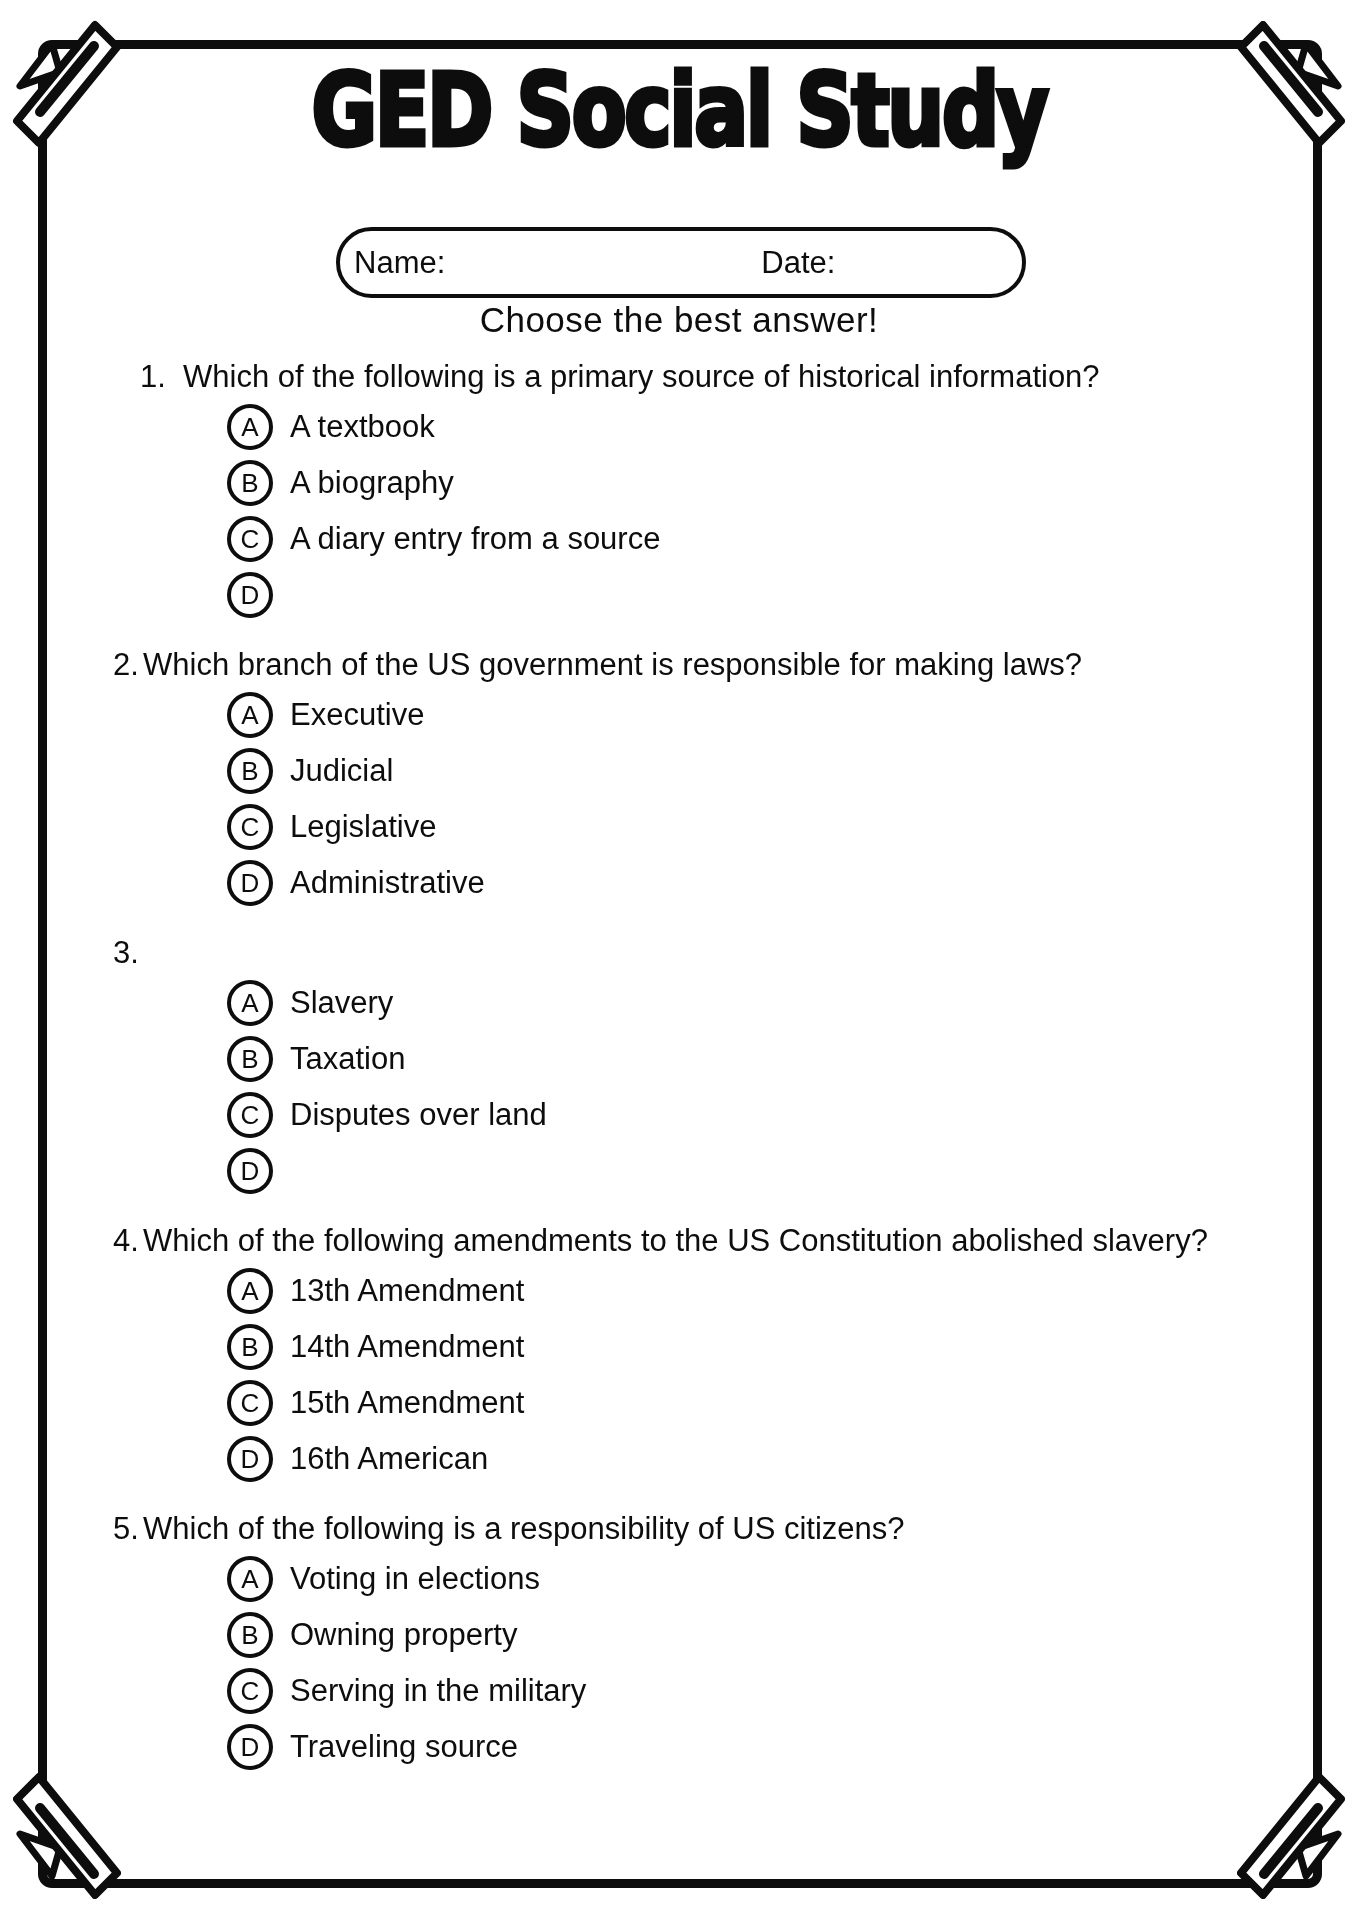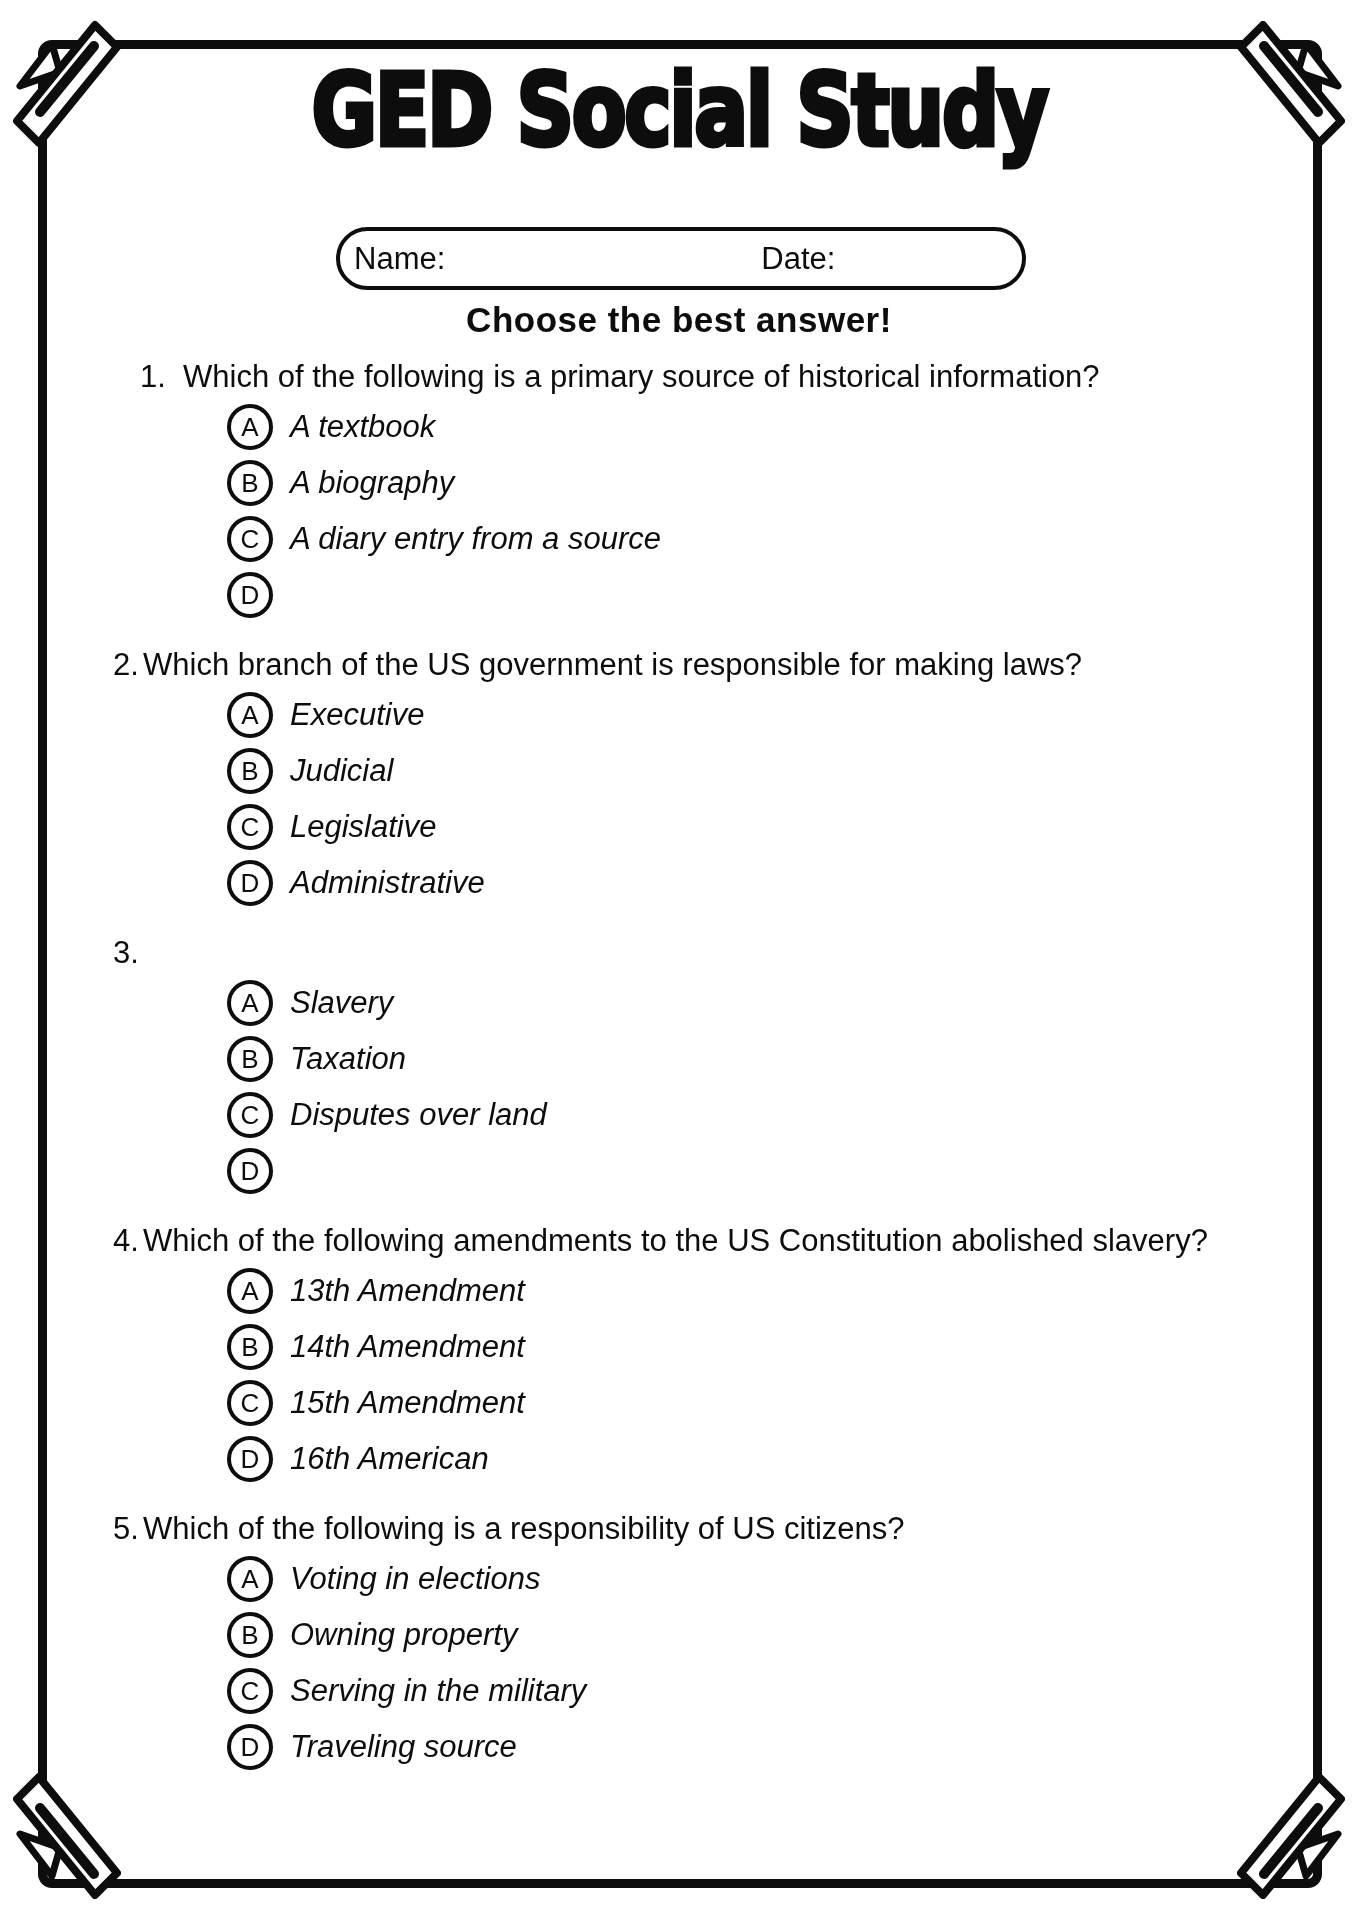--- a/index.html
+++ b/index.html
@@ -25,50 +25,50 @@
   
   .title {
     position:absolute; top:52px; left:0; right:0; text-align:center;
     font-family:"DejaVu Sans", sans-serif; font-weight:bold;
     font-size:100px; letter-spacing:-3px; white-space:nowrap;
     -webkit-text-stroke:5px var(--ink);
     transform:scaleX(0.80); transform-origin:50% 50%;
   }
   
   .namebox {
-    position:absolute; left:336px; top:227px; width:690px; height:63px;
+    position:absolute; left:336px; top:227px; width:690px; height:71px;
     border:4px solid var(--ink); border-radius:40px;
     display:flex; align-items:center; font-size:31px; padding:0 20px 0 14px;
   }
   .namebox .label { flex:none; }
   .field-blank { align-self:stretch; }
   .field-blank.name { width:316px; }
   .field-blank.date { flex:1; }
   
   .instruction {
     position:absolute; top:300px; left:0; right:0; text-align:center;
-    font-size:35px; font-weight:bold; letter-spacing:0.5px;
+    font-size:35px; font-weight:normal; letter-spacing:0.5px;
   }
   
   .quiz { position:absolute; top:335px; left:0; right:0; }
   .q-text {
     display:flex; margin-top:20px; line-height:44px;
     font-size:31px; padding-left:113px; padding-right:120px;
   }
   .question:first-child .q-text { padding-left:140px; }
   .q-num { flex:none; width:30px; }
   .question:first-child .q-num { width:43px; }
   .q-body { flex:1; }
   .option { display:flex; align-items:center; height:56px; padding-left:227px; }
   .bubble {
     flex:none; width:46px; height:46px; border:4px solid var(--ink);
     border-radius:50%; display:flex; align-items:center; justify-content:center;
     font-size:26px; line-height:1; background:var(--paper); cursor:pointer;
   }
-  .opt-text { margin-left:17px; font-size:31px;font-style:italic; }
+  .opt-text { margin-left:17px; font-size:31px; }
 </style>
 </head>
 <body>
 
 <div class="sheet">
 
   <div class="frame"></div>
 
   <div class="corner tl">
     <svg viewBox="0 0 150 150" fill="none" stroke="currentColor">

